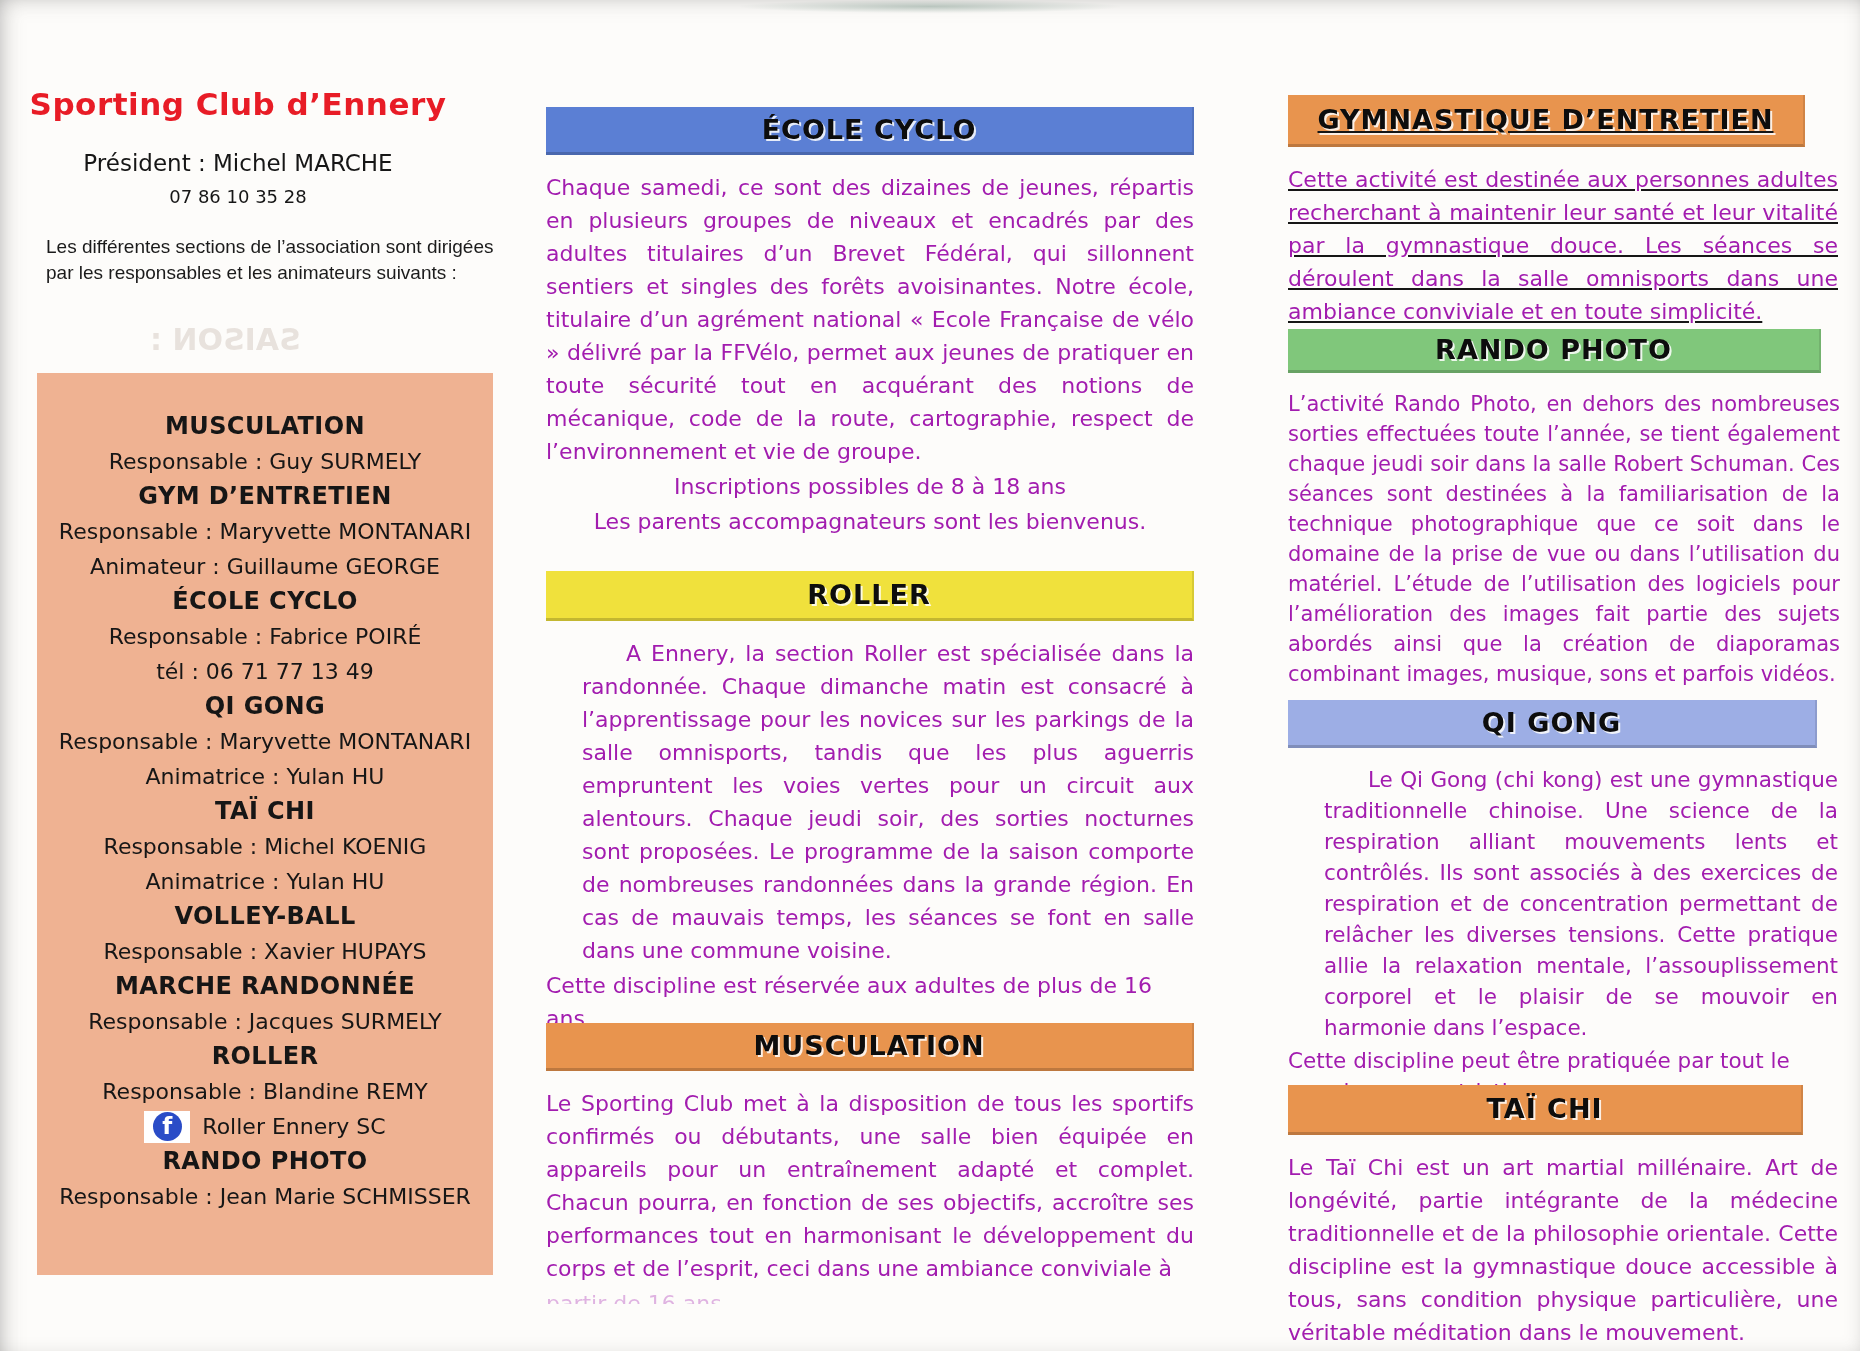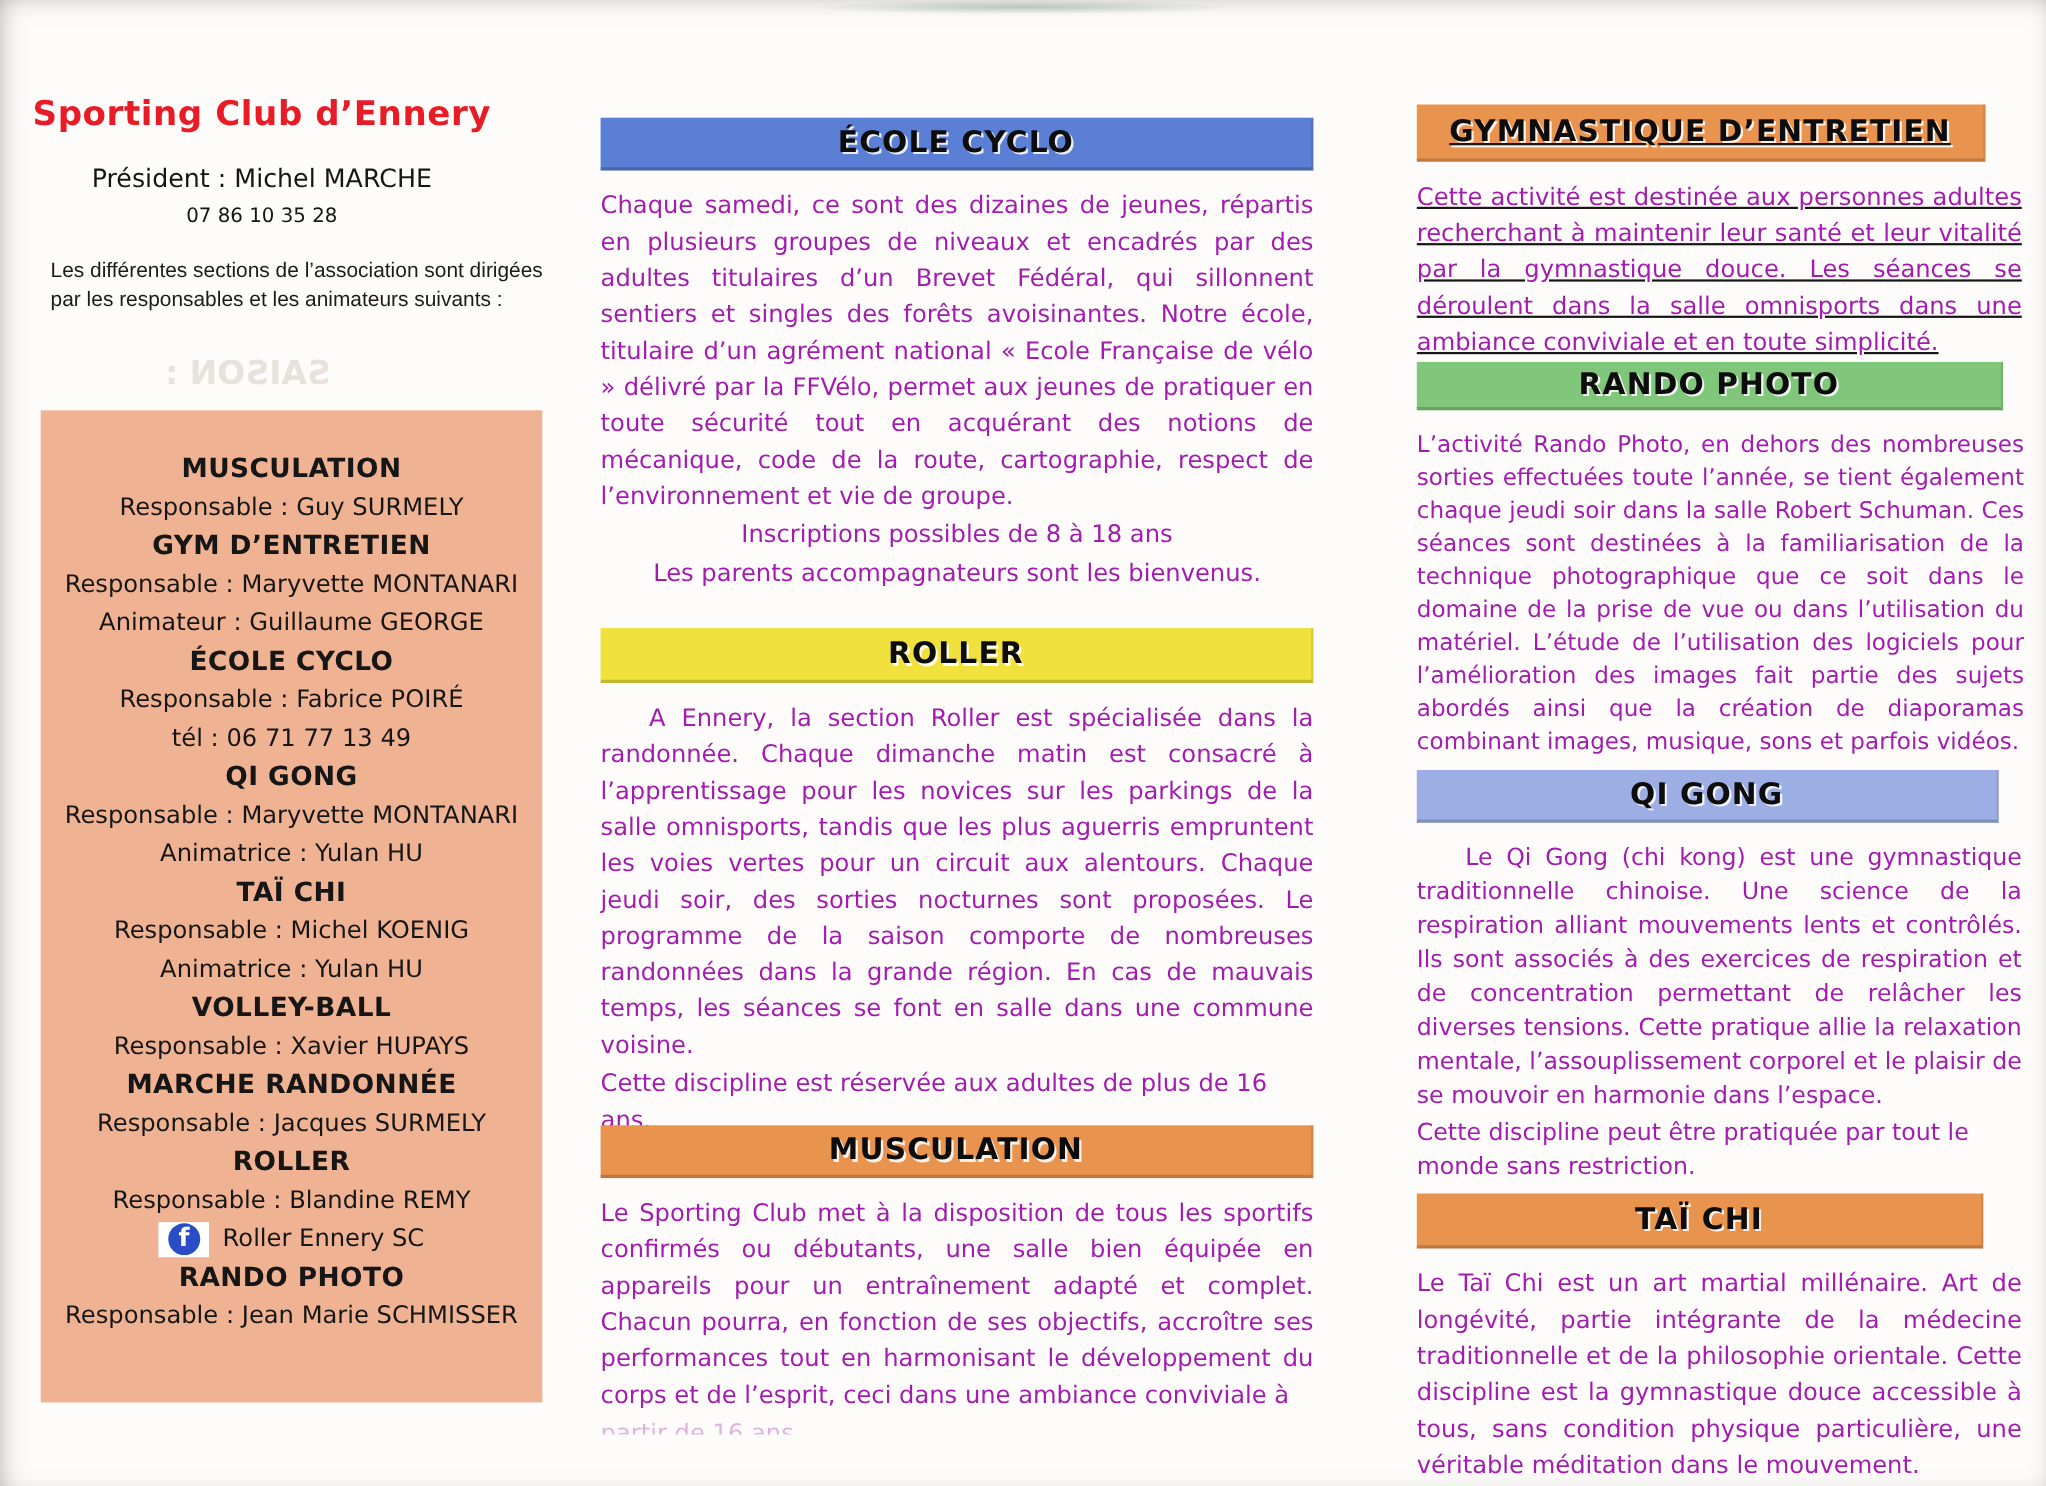--- a/index.html
+++ b/index.html
@@ -50,21 +50,21 @@
   .bar-blue{background:var(--header_blue);}
   .bar-yellow{background:var(--header_yellow);}
   .bar-orange{background:var(--header_orange);}
   .bar-green{background:var(--header_green);}
   .bar-lightblue{background:var(--header_lightblue);}
   .h44{height:44px;} .h48{height:48px;} .h50{height:50px;} .h52{height:52px;}
   .w515{width:515px;} .w517{width:517px;} .w529{width:529px;} .w533{width:533px;}
   .para{margin:0 0 2px 0;font-size:22px;line-height:33px;text-align:justify;color:#a21caf;}
   .para.center{text-align:center;}
   .para.leftal{text-align:left;}
-  .para.indent{text-indent:44px;}
+  .para.indent{text-indent:44px;margin-left:36px;}
   .para.small{font-size:21px;line-height:30px;}
   .para.smallq{font-size:21.5px;line-height:31px;}
   .para.faded{opacity:.32;height:17px;overflow:hidden;text-align:left;}
 </style>
 </head>
 <body>
 
 <div class="sheet">
   <div class="smudge"></div>
 

